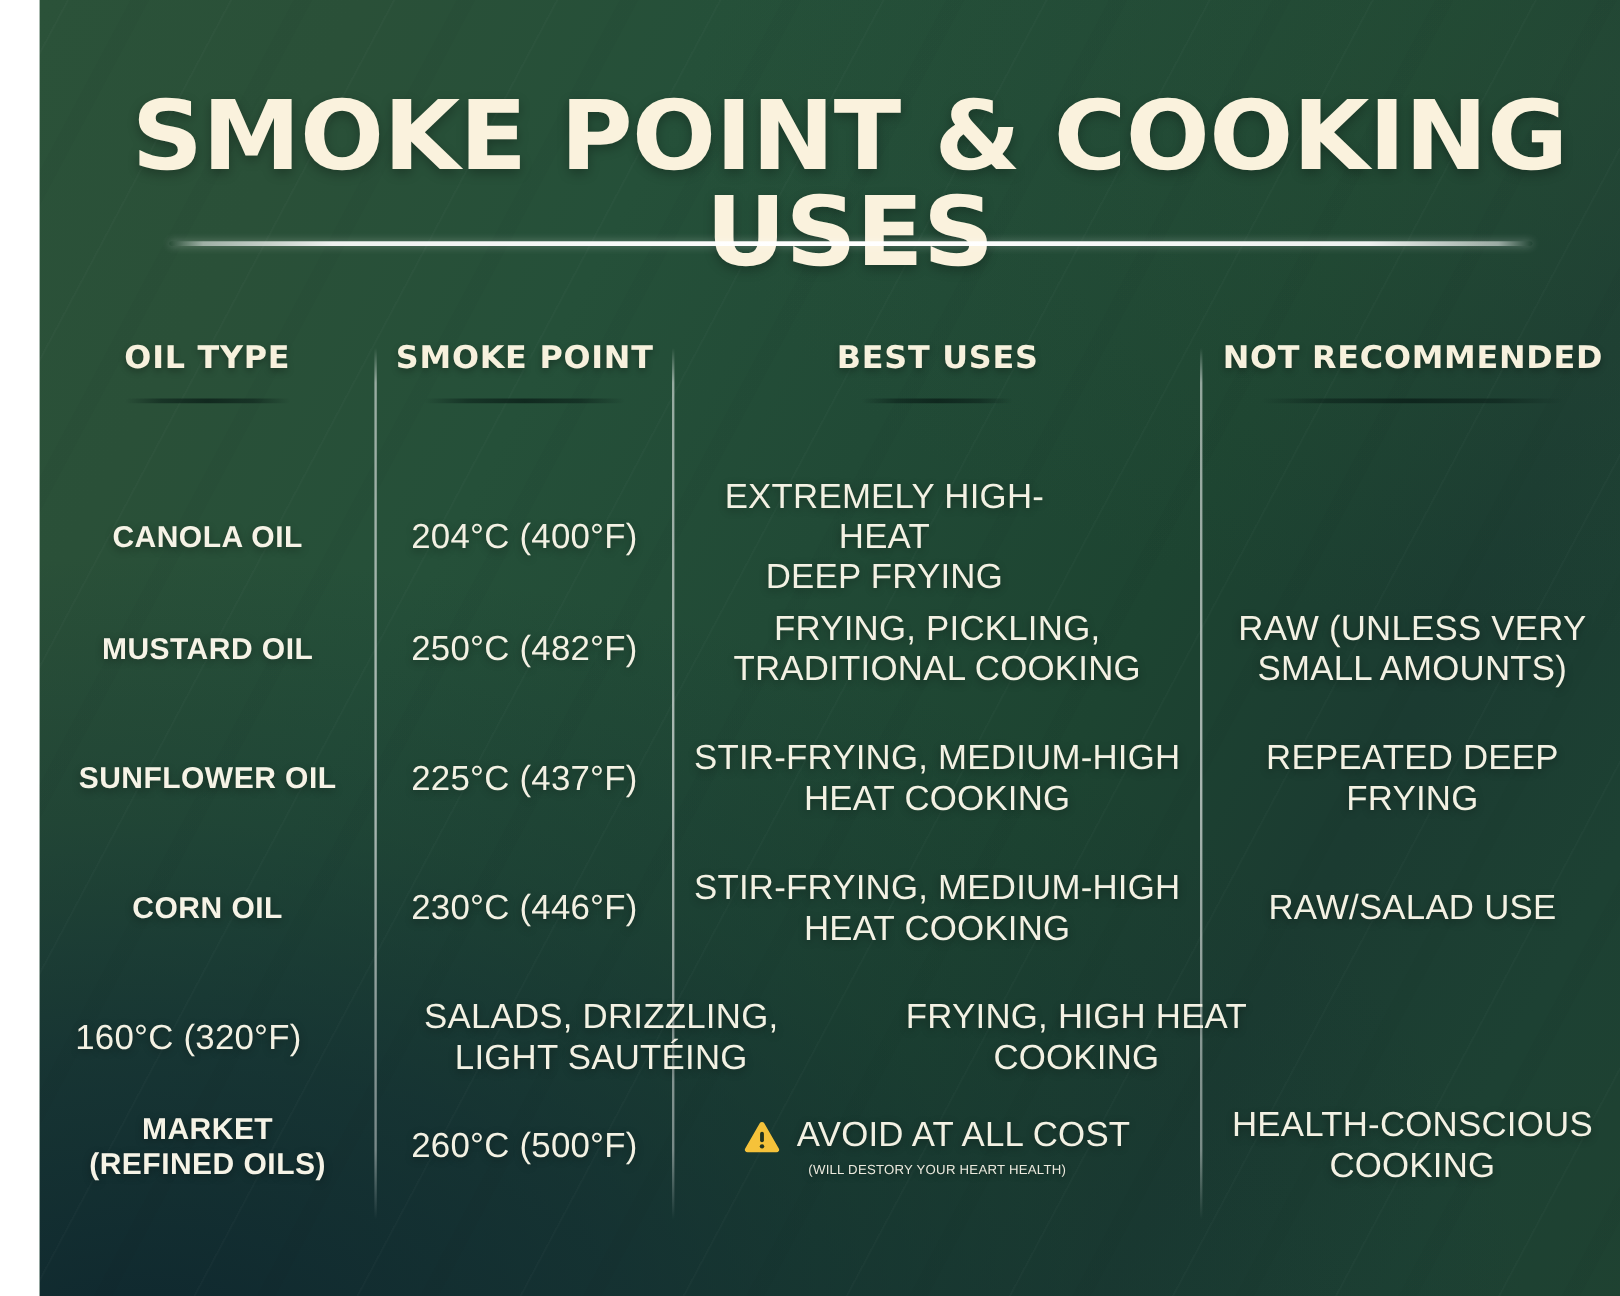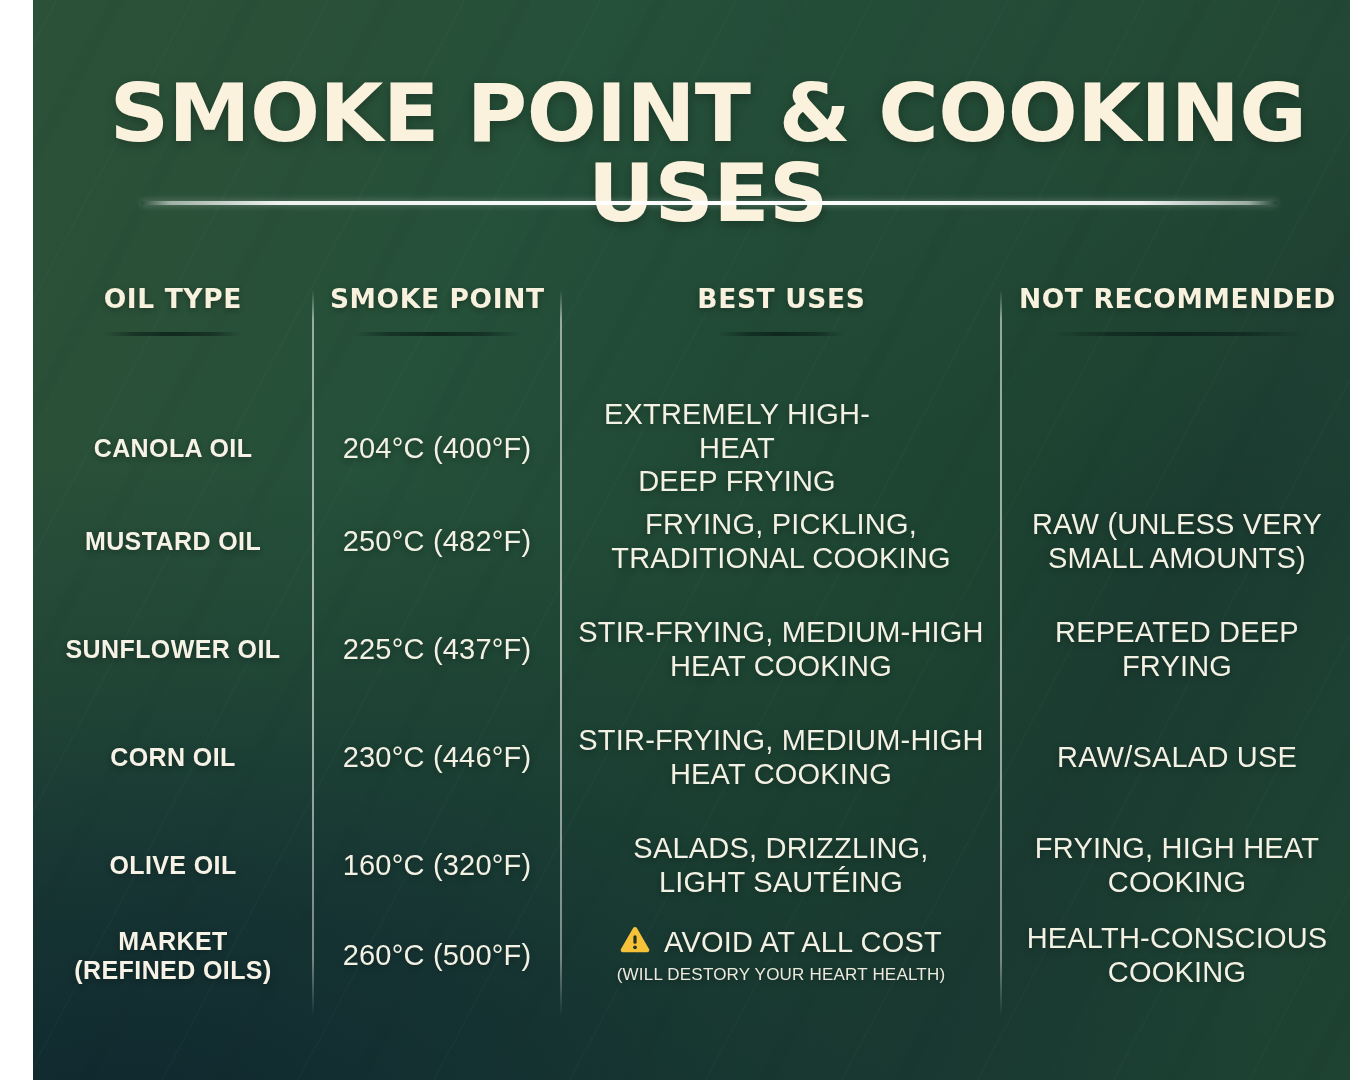--- a/index.html
+++ b/index.html
@@ -166,27 +166,27 @@
   
   #row0 { top:126px; }
   #row1 { top:236px; }
   #row2 { top:344px; }
   #row3 { top:452px;align-items:center; }
   #row4 { top:560px; }
   #row5 { top:650px; }
 
   
   .warn-wrap { display:flex; flex-direction:column; align-items:center; justify-content:center; }
-  .warn-line { display:flex; align-items:flex-start; justify-content:center; gap:14px; }
+  .warn-line { display:flex; align-items:center; justify-content:center; gap:14px; }
   .warn-icon { width:30px; height:27px; display:block; flex:0 0 auto; }
   .warn-sub {
     margin-top:5px;
     font-family:"Liberation Sans", sans-serif;
     font-weight:400;
-    font-size:17px;
+    font-size:11px;
     letter-spacing:.2px;
     color:#eceade;
     text-shadow:0 2px 6px rgba(0,0,0,.3);
   }
 </style>
 </head>
 <body>
 
 <div id="poster">
 
@@ -269,23 +269,20 @@
         </div>
       <div class="cell c-best">
           <span class="body-text">STIR-FRYING, MEDIUM-HIGH<br>HEAT COOKING</span>
         </div>
       <div class="cell c-not">
           <span class="body-text">RAW/SALAD USE</span>
         </div>
     </div>
 
     <div class="row" id="row4">
-      <div class="cell c-oil">
-          <span class="body-text">OLIVE OIL</span>
-        </div>
       <div class="cell c-smoke">
           <span class="body-text">160°C (320°F)</span>
         </div>
       <div class="cell c-best">
           <span class="body-text">SALADS, DRIZZLING,<br>LIGHT SAUTÉING</span>
         </div>
       <div class="cell c-not">
           <span class="body-text">FRYING, HIGH HEAT<br>COOKING</span>
         </div>
     </div>

